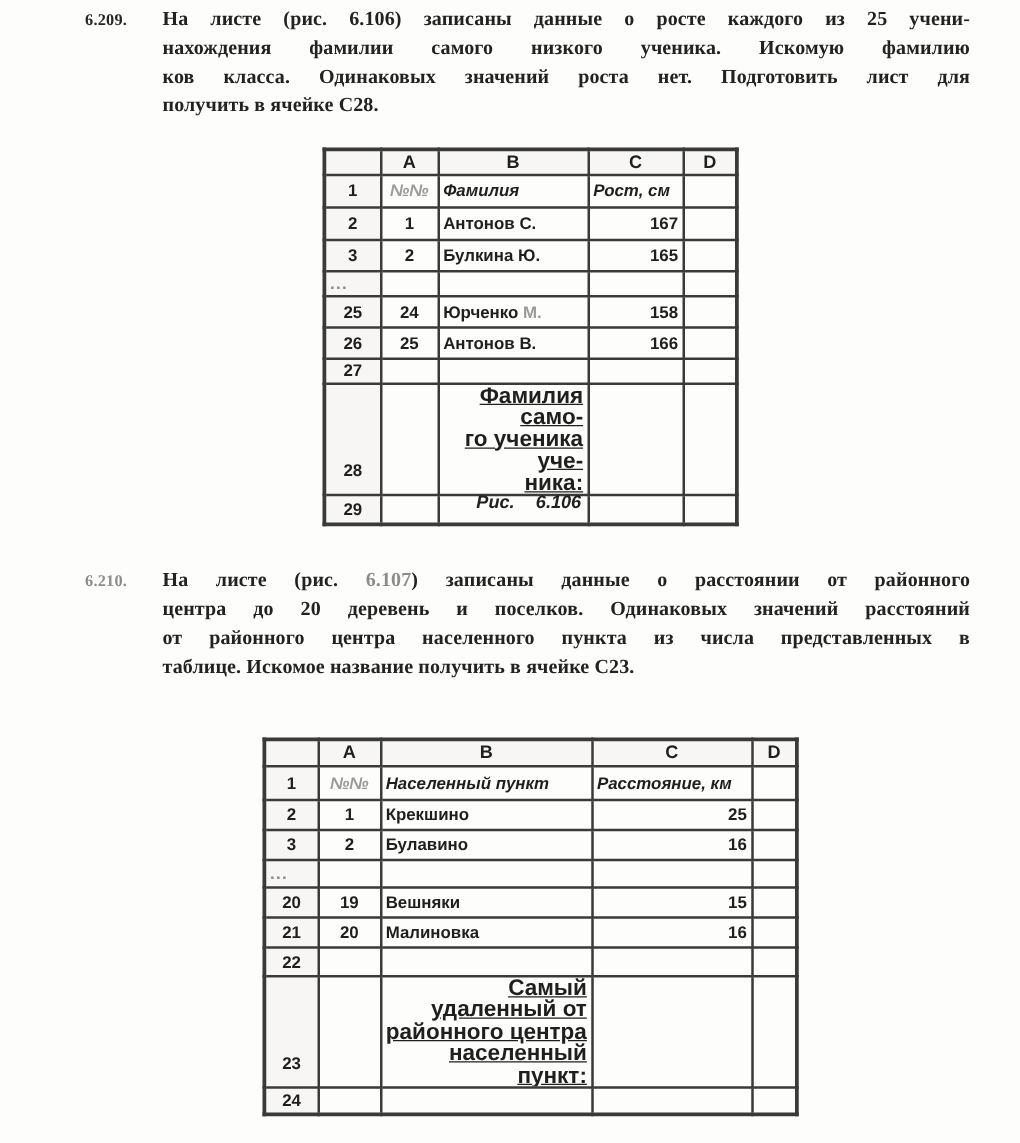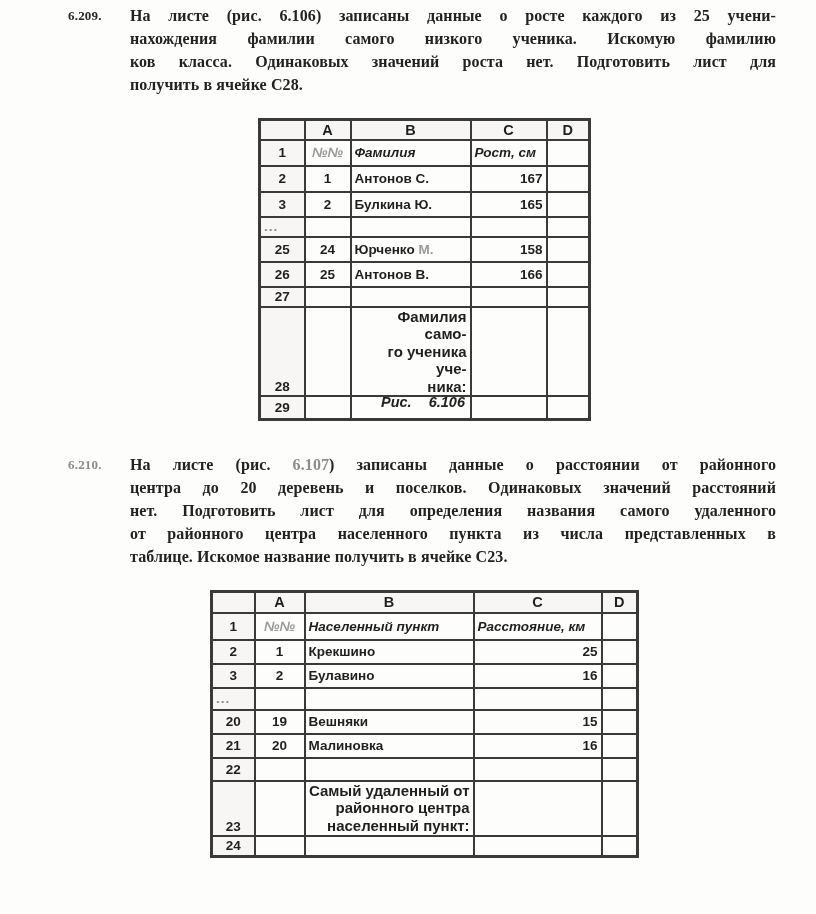--- a/index.html
+++ b/index.html
@@ -55,22 +55,22 @@
   td.cen { text-align: center; }
   td.name { text-align: left; padding-left: 5px; }
   td.chead { text-align: left; padding-left: 6px; }
   td.num { text-align: right; padding-right: 4px; }
   td.mut, .mut { color: #9a9a9a; }
   td.dots {
     text-align: left; padding-left: 4px;
     color: #8a8a8a; font-size: 12px; letter-spacing: 1px;
   }
   td.res { text-align: right; vertical-align: top; padding: 2px 6px 0 2px; }
-  td.res div { line-height: 17.5px; font-size: 15px; font-weight: bold; color: #1f1f1f; }
-  td.rh.bot { vertical-align: bottom; padding-bottom: 1px; }
+  td.res div { line-height: 17.5px; font-size: 18px; font-weight: bold; color: #1f1f1f; text-decoration: underline; }
+  td.rh.bot { vertical-align: bottom; padding-bottom: 11px; }
 
   
   .t1 tr.rA { height: 20px; } .t1 tr.rB { height: 26px; }
   .t1 tr.rC { height: 25px; } .t1 tr.rD { height: 20px; }
   .t1 tr.rE { height: 25px; } .t1 tr.rF { height: 20px; }
   .t1 tr.rG { height: 54px; } .t1 tr.rH { height: 23px; }
   
   .t2 tr.rA { height: 21px; } .t2 tr.rB { height: 27px; }
   .t2 tr.rC { height: 24px; } .t2 tr.rD { height: 22px; }
   .t2 tr.rE { height: 24px; } .t2 tr.rF { height: 23px; }
@@ -190,21 +190,20 @@
 
   <div class="caption cap1">
     <span>Рис.</span><span class="n">6.106</span>
   </div>
 
   <section class="problem" style="top:453px;">
     <span class="pnum faded">6.210.</span>
     <div class="ptext">
       <div class="jline"><span>На листе (рис. </span><span class="faded-inline">6.107</span><span>) записаны данные о расстоянии от районного</span></div>
       <div class="jline">центра до 20 деревень и поселков. Одинаковых значений расстояний</div>
-      <div class="jline">нет. Подготовить лист для определения названия самого удаленного</div>
       <div class="jline">от районного центра населенного пункта из числа представленных в</div>
       <div class="jline last">таблице. Искомое название получить в ячейке С23.</div>
     </div>
   </section>
 
   <table class="sheet t2">
     <colgroup>
       <col style="width:43px">
         <col style="width:50px">
         <col style="width:169px">

